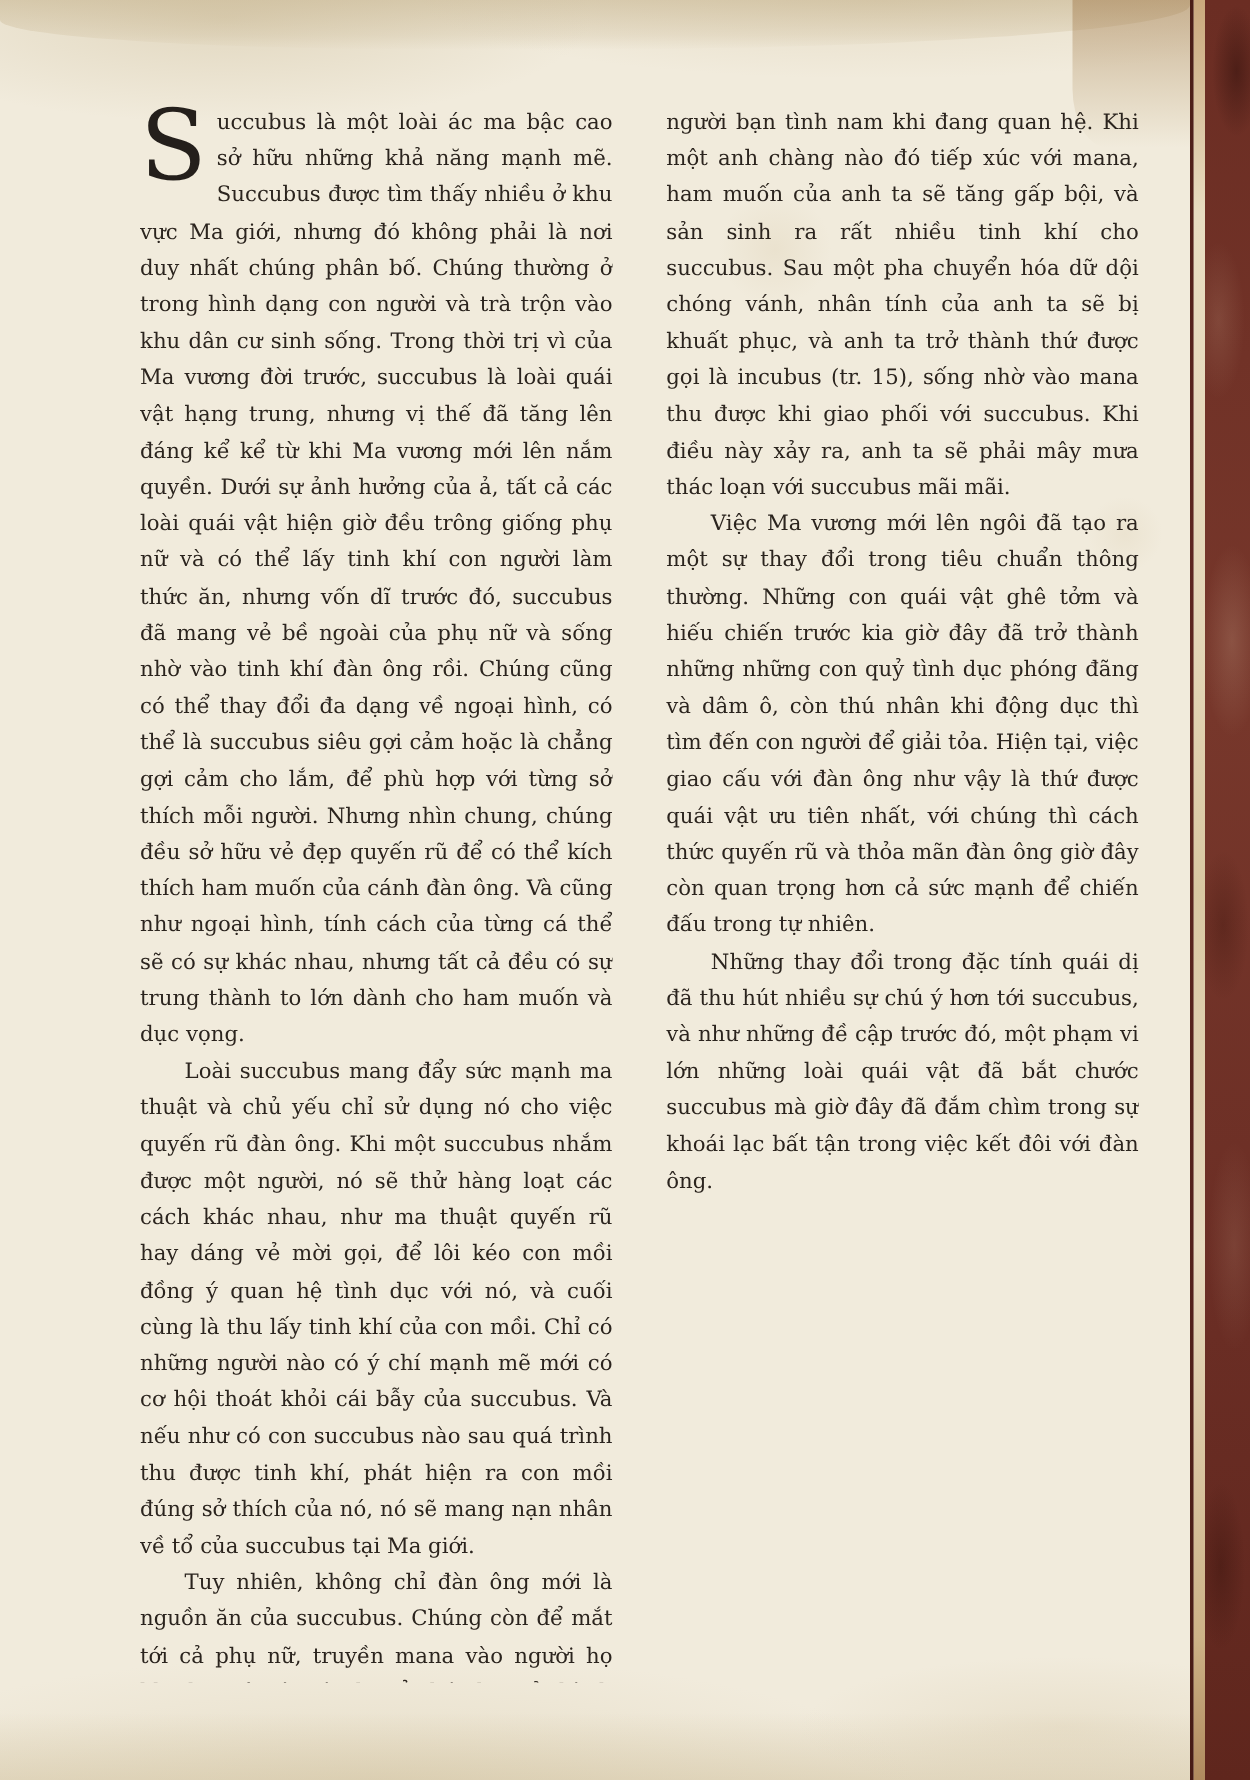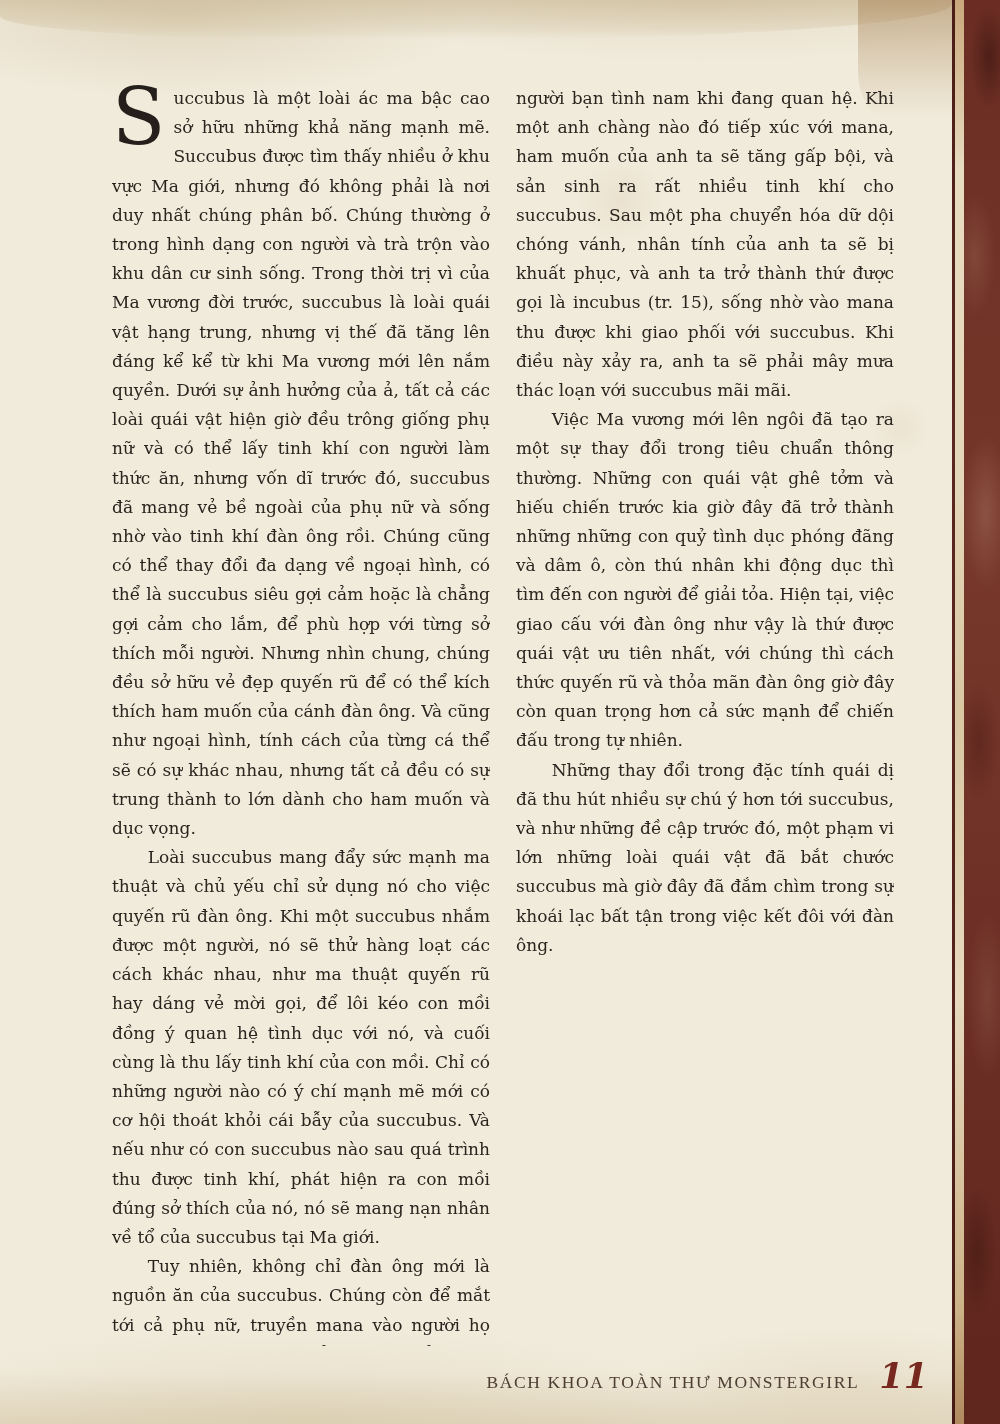--- a/index.html
+++ b/index.html
@@ -29,21 +29,21 @@
     border-bottom-left-radius:30% 40%;}
   .stain-bottom{bottom:0;left:0;width:952px;height:54px;
     background:linear-gradient(to top, rgba(200,182,142,.38), transparent);}
   
   .col{
     position:absolute;top:84px;width:378px;
     font-size:17px;line-height:29.2px;
     text-align:justify;text-justify:inter-word;
   }
   .col-left{left:112px;height:1262px;overflow:hidden;}
-  .col-right{left:516px;height:1262px;overflow:hidden;}
+  .col-right{left:533px;height:1262px;overflow:hidden;}
   .para{margin:0;}
   .para.indent{text-indent:2.1em;}
   .dropcap{
     float:left;
     font-size:78px;line-height:58px;
     padding:4px 8px 0 0;
     color:#241f1b;
     font-family:"DejaVu Serif","Liberation Serif",serif;
   }
   
@@ -92,24 +92,20 @@
     <p class="para indent"><span>Loài succubus mang đẩy sức mạnh ma thuật và chủ yếu chỉ sử dụng nó cho việc quyến rũ đàn ông. Khi một succubus nhắm được một người, nó sẽ thử hàng loạt các cách khác nhau, như ma thuật quyến rũ hay dáng vẻ mời gọi, để lôi kéo con mồi đồng ý quan hệ tình dục với nó, và cuối cùng là thu lấy tinh khí của con mồi. Chỉ có những người nào có ý chí mạnh mẽ mới có cơ hội thoát khỏi cái bẫy của succubus. Và nếu như có con succubus nào sau quá trình thu được tinh khí, phát hiện ra con mồi đúng sở thích của nó, nó sẽ mang nạn nhân về tổ của succubus tại Ma giới.</span></p>
     <p class="para indent"><span>Tuy nhiên, không chỉ đàn ông mới là nguồn ăn của succubus. Chúng còn để mắt tới cả phụ nữ, truyền mana vào người họ khi đang ân ái, và chuyển hóa họ trở thành succubus giống chúng luôn. Nữ nhân sau khi biến thành succubus được gọi là lesser succubus (tr. 12). Nhưng cũng không chỉ phụ nữ mới biến thành quái vật. Succubus cũng truyền mana vào</span></p>
   </section>
 
   <section class="col col-right">
     <p class="para"><span>người bạn tình nam khi đang quan hệ. Khi một anh chàng nào đó tiếp xúc với mana, ham muốn của anh ta sẽ tăng gấp bội, và sản sinh ra rất nhiều tinh khí cho succubus. Sau một pha chuyển hóa dữ dội chóng vánh, nhân tính của anh ta sẽ bị khuất phục, và anh ta trở thành thứ được gọi là incubus (tr. 15), sống nhờ vào mana thu được khi giao phối với succubus. Khi điều này xảy ra, anh ta sẽ phải mây mưa thác loạn với succubus mãi mãi.</span></p>
     <p class="para indent"><span>Việc Ma vương mới lên ngôi đã tạo ra một sự thay đổi trong tiêu chuẩn thông thường. Những con quái vật ghê tởm và hiếu chiến trước kia giờ đây đã trở thành những những con quỷ tình dục phóng đãng và dâm ô, còn thú nhân khi động dục thì tìm đến con người để giải tỏa. Hiện tại, việc giao cấu với đàn ông như vậy là thứ được quái vật ưu tiên nhất, với chúng thì cách thức quyến rũ và thỏa mãn đàn ông giờ đây còn quan trọng hơn cả sức mạnh để chiến đấu trong tự nhiên.</span></p>
     <p class="para indent"><span>Những thay đổi trong đặc tính quái dị đã thu hút nhiều sự chú ý hơn tới succubus, và như những đề cập trước đó, một phạm vi lớn những loài quái vật đã bắt chước succubus mà giờ đây đã đắm chìm trong sự khoái lạc bất tận trong việc kết đôi với đàn ông.</span></p>
   </section>
 
-  <footer class="footer">
-    <span class="footer-title">BÁCH KHOA TOÀN THƯ MONSTERGIRL</span>
-    <span class="page-num">11</span>
-  </footer>
 
   <div class="edge">
     <div class="edge-line"></div>
     <div class="edge-gap"></div>
     <div class="edge-maroon"></div>
   </div>
 
 </div>
 
 </body></html>

